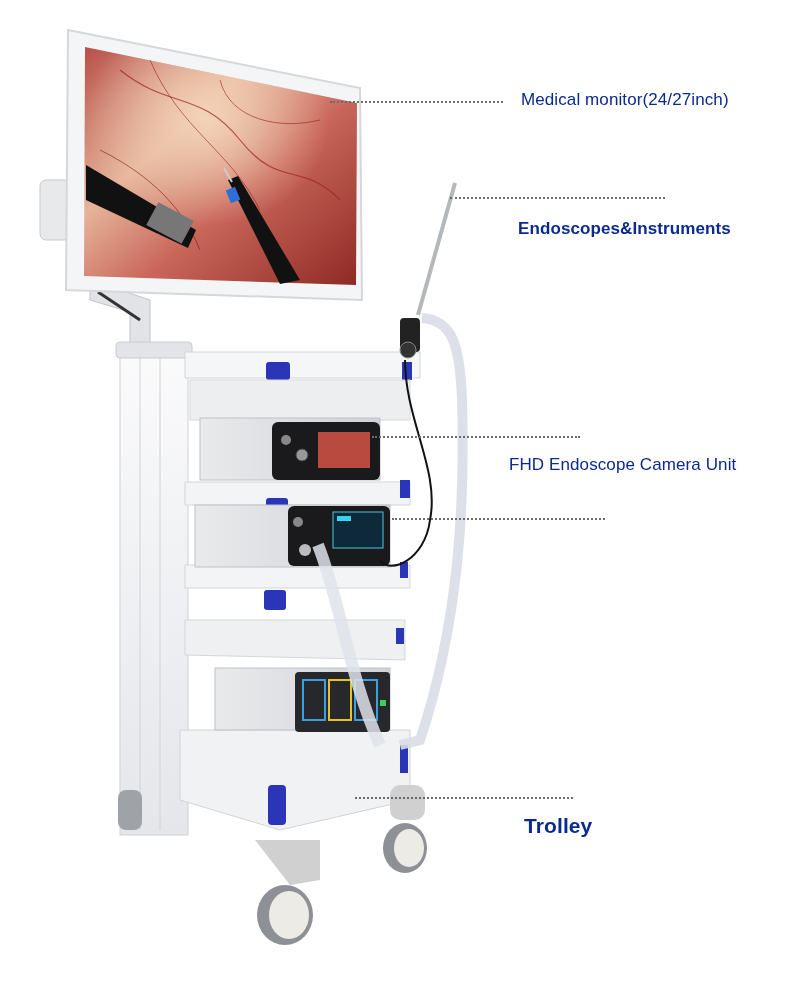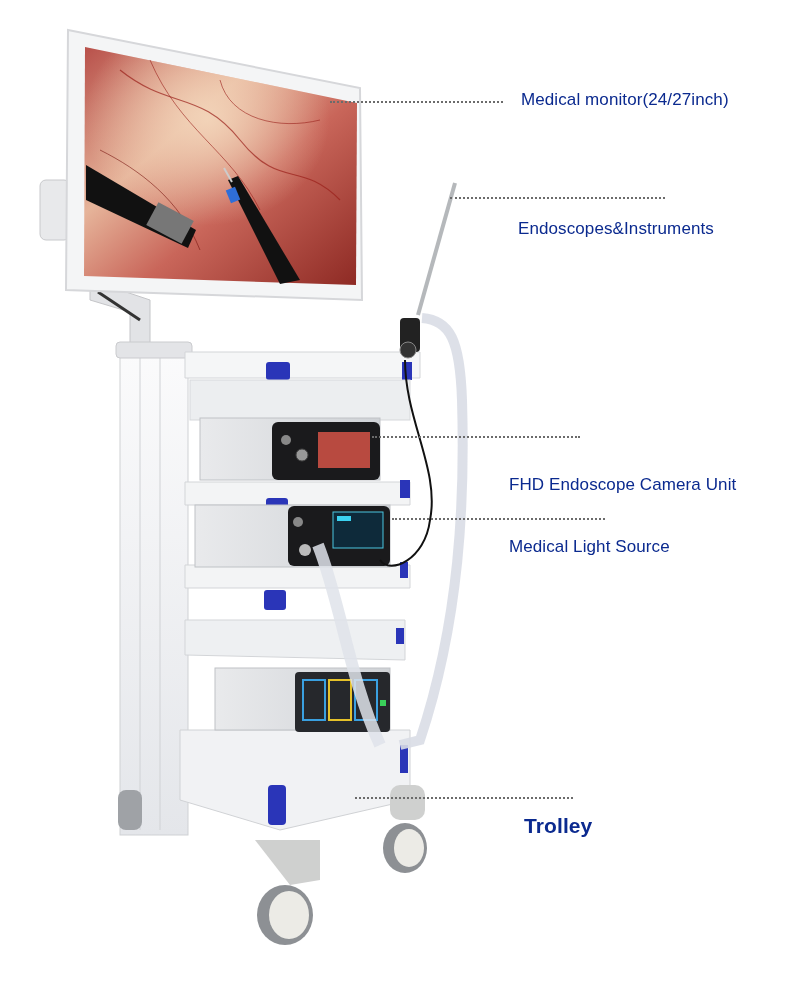--- a/index.html
+++ b/index.html
@@ -135,23 +135,22 @@
       <ellipse cx="409" cy="848" rx="15" ry="19" fill="#ecebe6"></ellipse>
       <rect x="390" y="785" width="35" height="35" rx="10" fill="#cfd0cf"></rect>
     </g>
   </svg>
 
   
   <div class="leader" style="left:330px;top:101px;width:173px;"></div>
   <div class="label" style="left:521px;top:90px;">Medical monitor(24/27inch)</div>
 
   <div class="leader" style="left:450px;top:197px;width:215px;"></div>
-  <div class="label" style="left:518px;top:219px;">Endoscopes&amp;Instruments</div>
+  <div class="label" style="left:518px;top:219px;font-weight:bold;">Endoscopes&amp;Instruments</div>
 
   <div class="leader" style="left:372px;top:436px;width:208px;"></div>
-  <div class="label" style="left:509px;top:455px;margin-top:20px;">FHD Endoscope Camera Unit</div>
+  <div class="label" style="left:509px;top:455px;">FHD Endoscope Camera Unit</div>
 
   <div class="leader" style="left:392px;top:518px;width:213px;"></div>
-  <div class="label" style="left:509px;top:537px;">Medical Light Source</div>
 
   <div class="leader" style="left:355px;top:797px;width:218px;"></div>
   <div class="label big" style="left:524px;top:814px;">Trolley</div>
 </div>
 
 </body></html>

